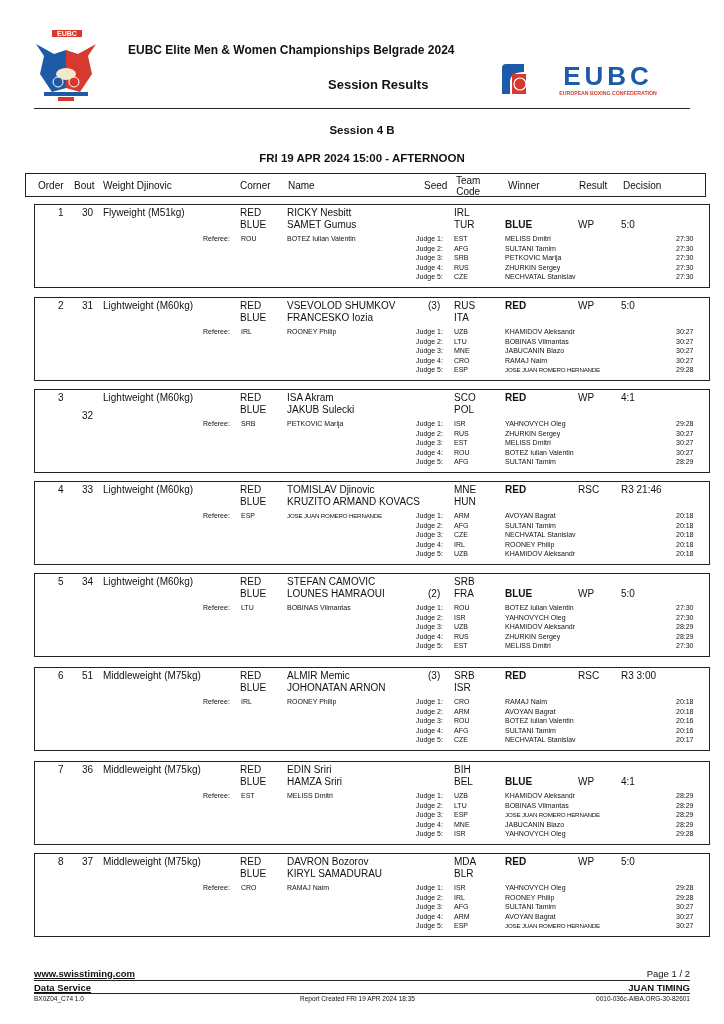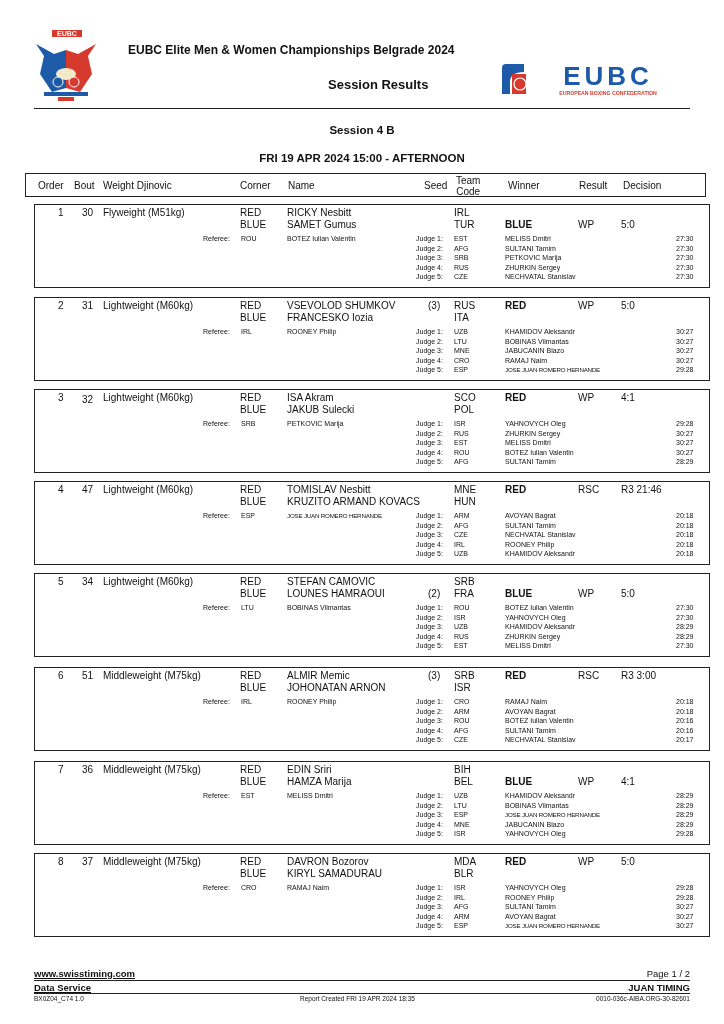--- a/index.html
+++ b/index.html
@@ -168,21 +168,21 @@
         <span class="s" style="left: 470px; top: 58.8px;">RAMAJ Naim</span>
         <span class="s" style="left: 641px; top: 58.8px;">30:27</span>
         <span class="s" style="left: 381px; top: 68.4px;">Judge 5:</span>
         <span class="s" style="left: 419px; top: 68.4px;">ESP</span>
         <span class="s n" style="left: 470px; top: 68.4px;">JOSE JUAN ROMERO HERNANDE</span>
         <span class="s" style="left: 641px; top: 68.4px;">29:28</span>
       </div>
   </div>
     <div class="bout" style="top: 389px;">
     <span class="c" style="left:23px;  top:2px">3</span>
-    <span class="c" style="left:47px;  top:4px">32</span>
+    <span class="c" style="left:47px;  top:20px">32</span>
     <span class="c" style="left:68px;  top:2px">Lightweight (M60kg)</span>
     <span class="c" style="left:205px; top:2px">RED</span>
     <span class="c" style="left:205px; top:14px">BLUE</span>
     <span class="c" style="left:252px; top:2px">ISA Akram</span>
     <span class="c" style="left:252px; top:14px">JAKUB Sulecki</span>
     <span class="c" style="left:393px; top:2px"></span>
     <span class="c" style="left:393px; top:14px"></span>
     <span class="c" style="left:419px; top:2px">SCO</span>
     <span class="c" style="left:419px; top:14px">POL</span>
     <span class="c b winner-el" style="left: 470px; top: 2px;">RED</span>
@@ -209,25 +209,25 @@
         <span class="s" style="left: 470px; top: 58.8px;">BOTEZ Iulian Valentin</span>
         <span class="s" style="left: 641px; top: 58.8px;">30:27</span>
         <span class="s" style="left: 381px; top: 68.4px;">Judge 5:</span>
         <span class="s" style="left: 419px; top: 68.4px;">AFG</span>
         <span class="s" style="left: 470px; top: 68.4px;">SULTANI Tamim</span>
         <span class="s" style="left: 641px; top: 68.4px;">28:29</span>
       </div>
   </div>
     <div class="bout" style="top: 481px;">
     <span class="c" style="left:23px;  top:2px">4</span>
-    <span class="c" style="left:47px;  top:2px">47</span>
+    <span class="c" style="left:47px;  top:2px">33</span>
     <span class="c" style="left:68px;  top:2px">Lightweight (M60kg)</span>
     <span class="c" style="left:205px; top:2px">RED</span>
     <span class="c" style="left:205px; top:14px">BLUE</span>
-    <span class="c" style="left:252px; top:2px">TOMISLAV Nesbitt</span>
+    <span class="c" style="left:252px; top:2px">TOMISLAV Djinovic</span>
     <span class="c" style="left:252px; top:14px">KRUZITO ARMAND KOVACS</span>
     <span class="c" style="left:393px; top:2px"></span>
     <span class="c" style="left:393px; top:14px"></span>
     <span class="c" style="left:419px; top:2px">MNE</span>
     <span class="c" style="left:419px; top:14px">HUN</span>
     <span class="c b winner-el" style="left: 470px; top: 2px;">RED</span>
     <span class="c result-el" style="left: 543px; top: 2px;">RSC</span>
     <span class="c decision-el" style="left: 586px; top: 2px;">R3 21:46</span>
     <span class="s" style="left:168px; top:30px">Referee:</span>
     <span class="s" style="left:206px; top:30px">ESP</span>
@@ -337,21 +337,21 @@
         <span class="s" style="left: 641px; top: 68.4px;">20:17</span>
       </div>
   </div>
     <div class="bout" style="top: 761px;">
     <span class="c" style="left:23px;  top:2px">7</span>
     <span class="c" style="left:47px;  top:2px">36</span>
     <span class="c" style="left:68px;  top:2px">Middleweight (M75kg)</span>
     <span class="c" style="left:205px; top:2px">RED</span>
     <span class="c" style="left:205px; top:14px">BLUE</span>
     <span class="c" style="left:252px; top:2px">EDIN Sriri</span>
-    <span class="c" style="left:252px; top:14px">HAMZA Marija</span>
+    <span class="c" style="left:252px; top:14px">HAMZA Sriri</span>
     <span class="c" style="left:393px; top:2px"></span>
     <span class="c" style="left:393px; top:14px"></span>
     <span class="c" style="left:419px; top:2px">BIH</span>
     <span class="c" style="left:419px; top:14px">BEL</span>
     <span class="c b winner-el" style="left: 470px; top: 14px;">BLUE</span>
     <span class="c result-el" style="left: 543px; top: 14px;">WP</span>
     <span class="c decision-el" style="left: 586px; top: 14px;">4:1</span>
     <span class="s" style="left:168px; top:30px">Referee:</span>
     <span class="s" style="left:206px; top:30px">EST</span>
     <span class="s ref-name" style="left:252px; top:30px">MELISS Dmitri</span>

